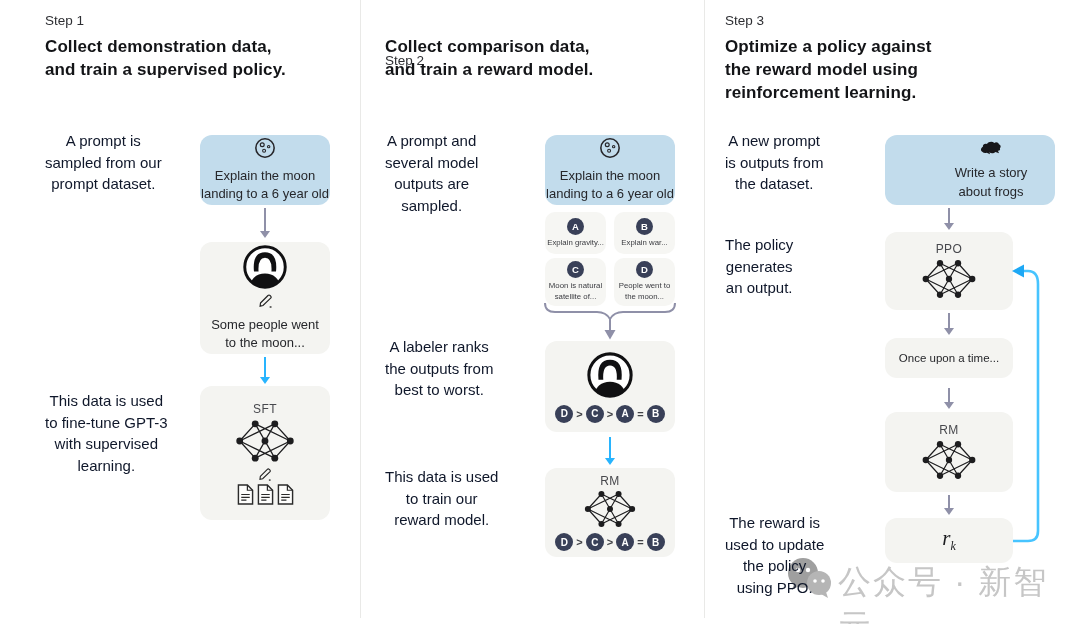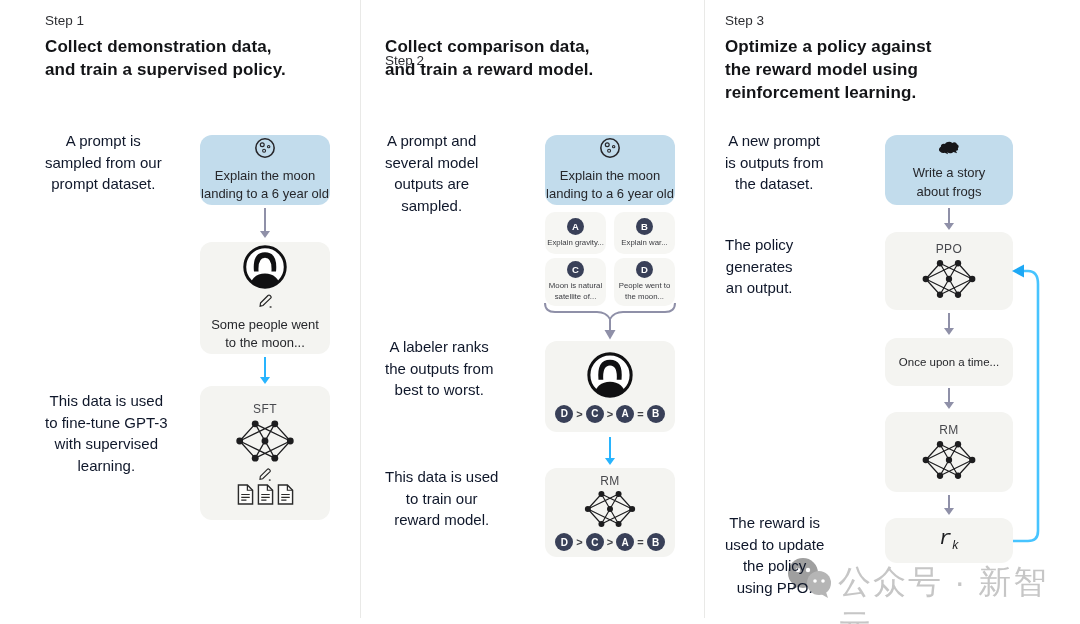--- a/index.html
+++ b/index.html
@@ -26,21 +26,21 @@
   .rank .op{font-size:11px;font-weight:bold;color:#3f4045;}
   .varrow{position:absolute;width:2px;background:#8f90a8;z-index:1;}
   .varrow::after{content:'';position:absolute;left:-4.5px;bottom:-6px;width:0;height:0;
                  border:5.5px solid transparent;border-bottom:none;border-top:7px solid #8f90a8;}
   .varrow.bluearr{width:2.5px;background:#28b4fe;}
   .varrow.bluearr::after{border-top-color:#28b4fe;left:-4.2px;}
   .wm-text{position:absolute;font-size:33px;color:#c6c6c6;letter-spacing:2px;z-index:1;
            font-family:"Liberation Sans","DejaVu Sans",sans-serif;}
   svg{display:block;}
   .icon{z-index:1;}
-  .rk{font-family:Liberation Mono, monospace;font-style:italic;font-size:21px;color:#1b1c1f;}
+  .rk{font-family:Liberation Serif, serif;font-style:italic;font-size:21px;color:#1b1c1f;}
   .rk sub{font-size:12px;}
 </style>
 </head>
 <body>
 
 <div class="page">
 
   <div class="divider" style="left:360px;"></div>
   <div class="divider" style="left:704px;"></div>
 
@@ -272,21 +272,21 @@
 is outputs from
 the dataset.</p>
   <p class="cap" style="left:725px;top:234px;">The policy
 generates
 an output.</p>
   <p class="cap" style="left:725px;top:512px;">The reward is
 used to update
 the policy
 using PPO.</p>
 
-  <div class="box blue" style="left:885px;top:135px;width:128px;height:70px;">
+  <div class="box blue" style="left:885px;top:135px;width:128px;height:70px;padding-left:42px;">
     <span class="icon">
       <svg width="24" height="17" viewBox="0 0 26 18">
         <path fill="#17171a" d="M3.5 13.5 C1.5 12.5 1.8 9.5 4.2 8.2 C4.0 5.6 6.5 4.2 8.6 5.2 C10.2 2.4 14.5 2.0 16.6 4.0 C18.4 2.6 21.2 3.4 21.6 5.6 C23.6 6.2 24.2 8.6 22.6 9.8 C23.4 11.4 22.2 12.8 20.4 12.4 L21.8 15.2 L17.8 13.8 C16.2 15.4 13.0 15.6 11.2 14.2 L12.0 16.4 L8.4 14.6 C6.6 15.2 4.8 14.8 3.5 13.5 Z"></path>
       </svg>
     </span>
     <div class="boxtext">Write a story
 about frogs</div>
   </div>
 
   <div class="varrow" style="left:948px;top:208px;height:16px;"></div>
@@ -307,21 +307,21 @@
             <circle cx="69" cy="28" r="4.2"></circle>
           <circle cx="26" cy="49" r="4.2"></circle>
             <circle cx="50" cy="49" r="4.2"></circle>
         </g>
       </svg>
     </span>
   </div>
 
   <div class="varrow" style="left:948px;top:313px;height:16px;"></div>
 
-  <div class="box gray" style="left:885px;top:338px;width:128px;height:48px;">
+  <div class="box gray" style="left:885px;top:338px;width:128px;height:40px;">
     <div class="boxtext" style="font-size:11.5px;margin-top:0;">Once upon a time...</div>
   </div>
 
   <div class="varrow" style="left:948px;top:388px;height:15px;"></div>
 
   <div class="box gray" style="left:885px;top:412px;width:128px;height:80px;">
     <div class="model-label">RM</div>
     <span class="icon" style="margin-top:2px;">
       <svg width="58" height="42" viewBox="0 0 76 56">
         <g stroke="#1d1d1f" stroke-width="1.6">

